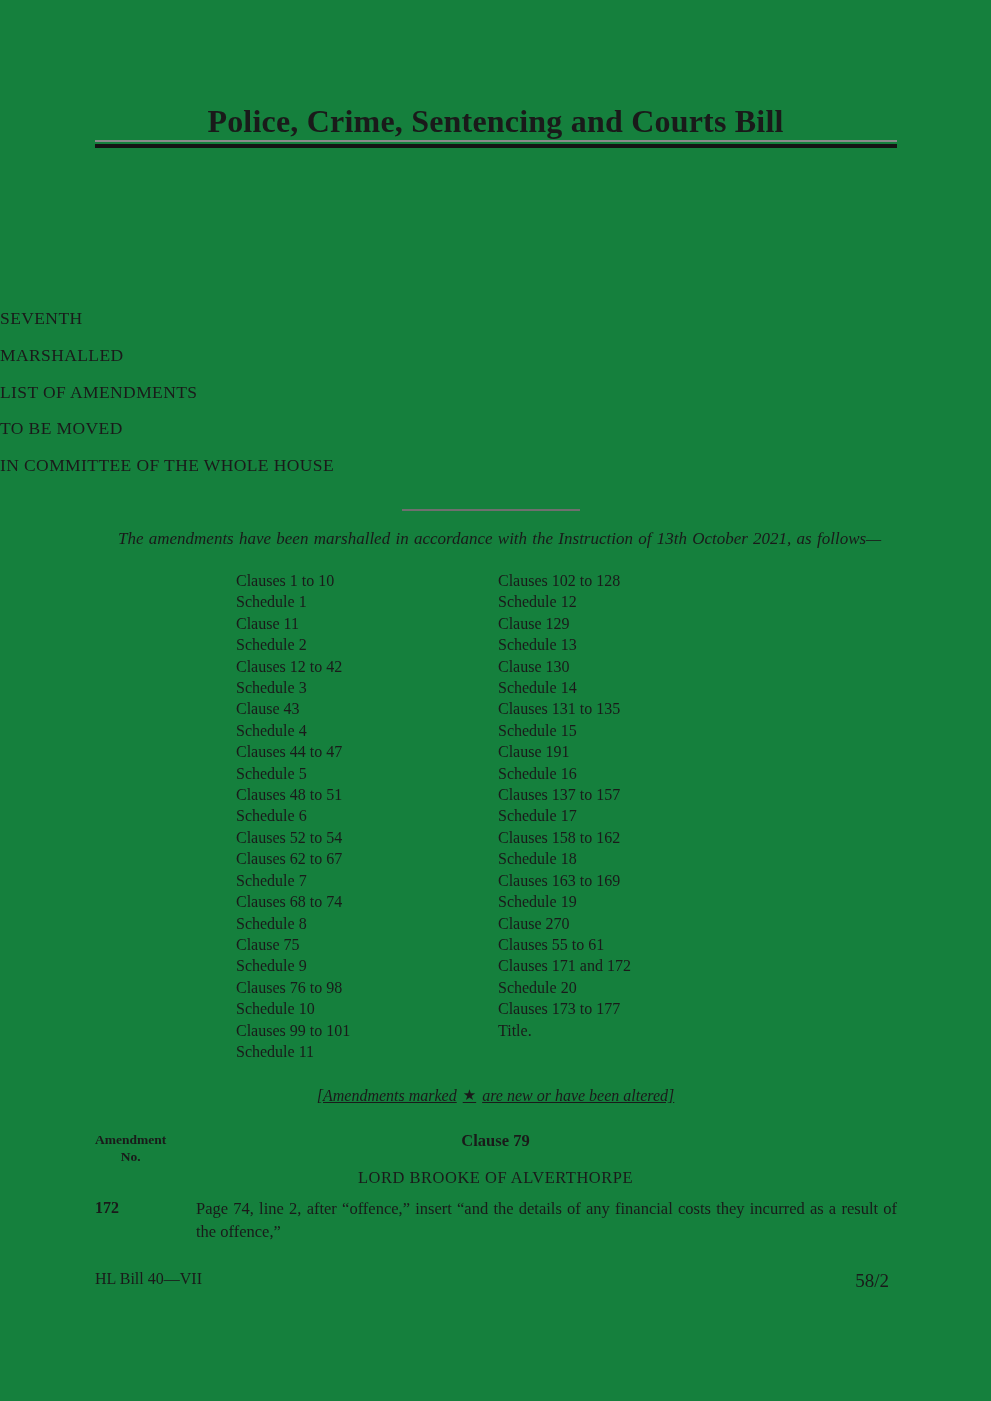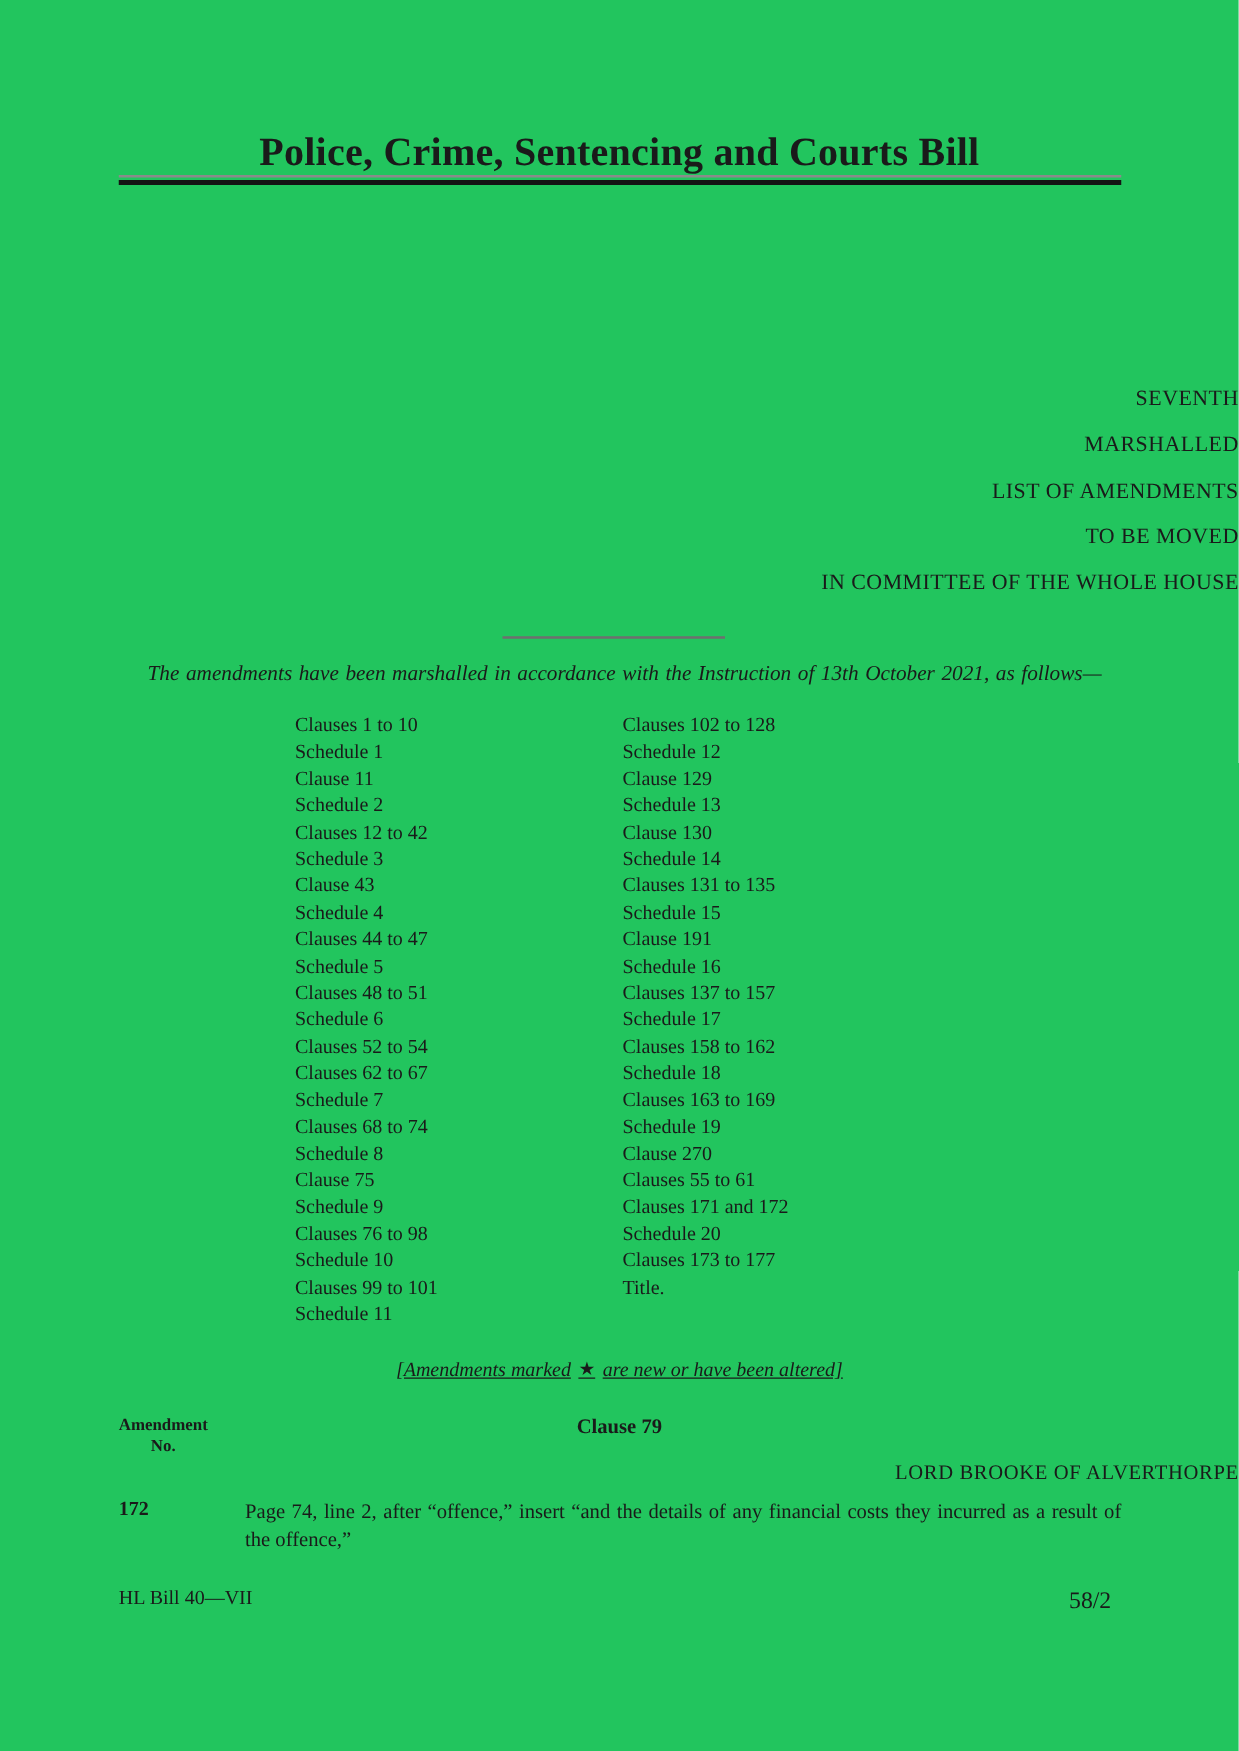--- a/index.html
+++ b/index.html
@@ -1,21 +1,21 @@
 <!DOCTYPE html>
 <html><head>
 <meta charset="utf-8">
 <title>Police, Crime, Sentencing and Courts Bill</title>
 <style>
   html, body { margin: 0; padding: 0; background: #ffffff; }
   .page {
     position: relative;
     width: 991px;
     height: 1401px;
-    background: #22c55e;
+    background: #15803d;
     font-family: "Liberation Serif", serif;
     color: #1a1a1a;
     overflow: hidden;
   }
 
   .doc-title {
     position: absolute;
     top: 103px;
     left: 0;
     width: 991px;
@@ -33,21 +33,21 @@
     width: 802px;
   }
   .title-rule .thin  { height: 2px; background: #8b8b8b; }
   .title-rule .thick { height: 4px; background: #141414; margin-top: 2px; }
 
   .headings {
     position: absolute;
     top: 300px;
     left: 0;
     width: 991px;
-    text-align: right;
+    text-align: left;
     font-size: 17.5px;
     line-height: 36.8px;
     letter-spacing: 0.4px;
   }
 
   .mid-rule {
     position: absolute;
     top: 509px;
     left: 402px;
     width: 178px;
@@ -114,21 +114,21 @@
     text-align: center;
     font-weight: bold;
     font-size: 16.5px;
   }
 
   .mover {
     position: absolute;
     top: 1168px;
     left: 0;
     width: 991px;
-    text-align: right;
+    text-align: center;
     font-size: 16.5px;
     letter-spacing: 0.5px;
   }
 
   .amend-number {
     position: absolute;
     top: 1199px;
     left: 95px;
     font-weight: bold;
     font-size: 16px;

